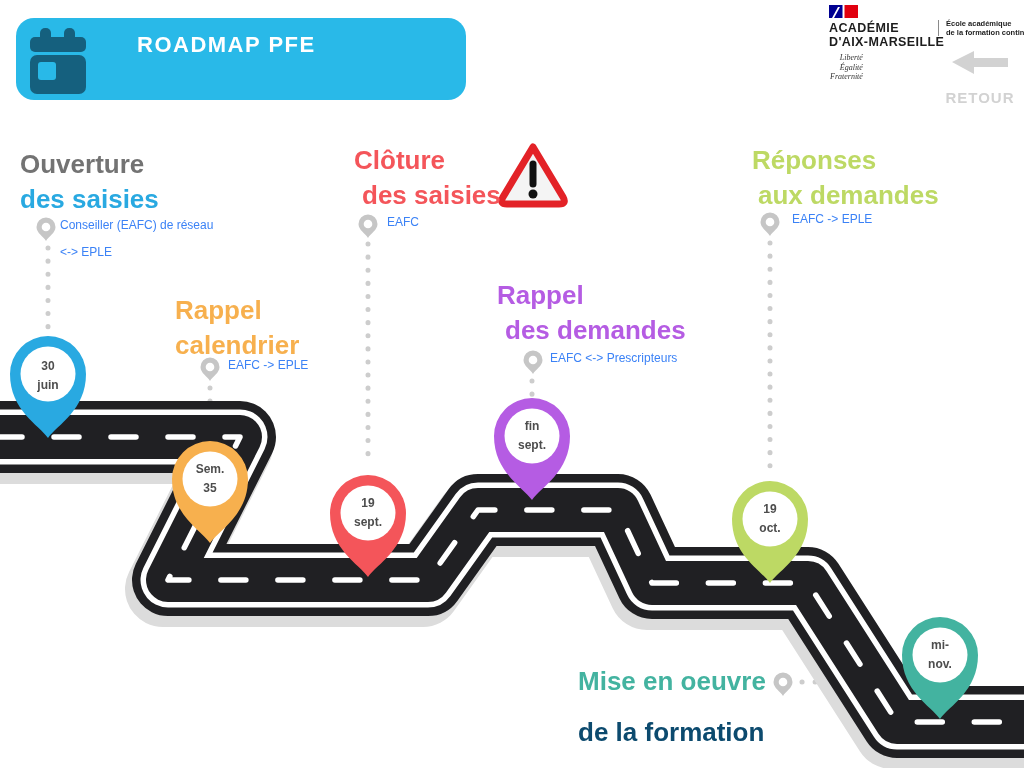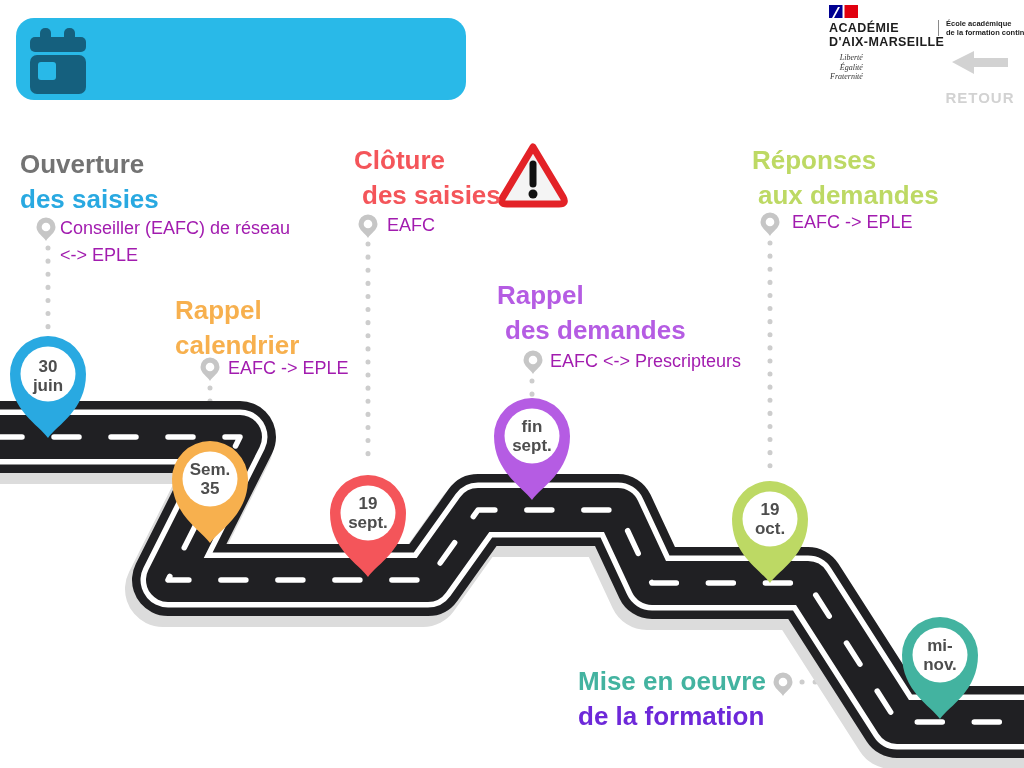--- a/index.html
+++ b/index.html
@@ -17,22 +17,22 @@
         letter-spacing:.4px;white-space:nowrap;line-height:14px;}
   .motto{position:absolute;left:830px;top:53px;font-family:"Liberation Serif",serif;
          font-style:italic;font-size:8px;color:#333;line-height:9.5px;text-align:right;}
   .divider{position:absolute;left:938px;top:20px;width:1px;height:16px;background:#8a8a8a;}
   .school{position:absolute;left:946px;top:20px;font-size:7.5px;font-weight:bold;color:#1d1d1d;
           line-height:8.5px;white-space:nowrap;}
   .retour{position:absolute;left:945px;top:50px;width:70px;text-align:center;cursor:pointer;}
   .retour-label{color:#d2d2d2;font-size:15px;font-weight:bold;letter-spacing:1px;margin-top:14px;}
   
   .t{position:absolute;font-size:26px;font-weight:bold;line-height:1;white-space:nowrap;}
-  .s{position:absolute;font-size:18px;color:#a21caf;line-height:1;white-space:nowrap;text-align:center;}
-  .pl{position:absolute;width:80px;text-align:center;font-size:17px;font-weight:bold;
+  .s{position:absolute;font-size:12px;color:#3b82f6;line-height:1;white-space:nowrap;text-align:center;}
+  .pl{position:absolute;width:80px;text-align:center;font-size:12px;font-weight:bold;
       color:#4d4d4d;line-height:19px;white-space:nowrap;}
 </style>
 </head>
 <body>
 
 <div class="stage">
 
   <svg class="abs" style="left:0;top:0" width="1024" height="768" viewBox="0 0 1024 768">
 
     <g stroke="#cdcdcd" stroke-width="5" stroke-linecap="round" stroke-dasharray="0.1 13" fill="none">
@@ -114,20 +114,21 @@
   </svg>
 
   <div class="header-bar"></div>
   <svg class="abs" style="left:28px;top:26px" width="64" height="70" viewBox="0 0 64 70">
     <rect x="12" y="2" width="11" height="17" rx="5" fill="#15607E"></rect>
     <rect x="36" y="2" width="11" height="17" rx="5" fill="#15607E"></rect>
     <rect x="2" y="11" width="56" height="15" rx="5" fill="#15607E"></rect>
     <rect x="2" y="29" width="56" height="39" rx="7" fill="#15607E"></rect>
     <rect x="10" y="36" width="18" height="18" rx="3" fill="#29B9E8"></rect>
   </svg>
+  <div class="header-title">ROADMAP PFE</div>
 
   <svg class="abs" style="left:829px;top:5px" width="30" height="14" viewBox="0 0 30 14">
     <rect x="0" y="0" width="13.5" height="13" fill="#000091"></rect>
     <polygon points="3,13 9,2 11,2 5,13" fill="#ffffff"></polygon>
     <rect x="15.5" y="0" width="13.5" height="13" fill="#E1000F"></rect>
   </svg>
   <div class="acad" style="top:21px">ACADÉMIE</div>
   <div class="acad" style="top:35px">D'AIX-MARSEILLE</div>
   <div class="motto">
     <div>Liberté</div>
@@ -161,21 +162,21 @@
 
   <div class="t" style="left:497px;top:282px;color:#B55CE3">Rappel</div>
   <div class="t" style="left:505px;top:317px;color:#B55CE3">des demandes</div>
   <div class="s" style="left:550px;top:352px">EAFC &lt;-&gt; Prescripteurs</div>
 
   <div class="t" style="left:758px;top:182px;color:#BDD964">aux demandes</div>
   <div class="t" style="left:752px;top:147px;color:#BDD964">Réponses</div>
   <div class="s" style="left:792px;top:213px">EAFC -&gt; EPLE</div>
 
   <div class="t" style="left:578px;top:668px;color:#43B3A0">Mise en oeuvre</div>
-  <div class="t" style="left:578px;top:703px;color:#6d28d9">de la formation</div>
+  <div class="t" style="left:578px;top:719px;color:#0c4a6e">de la formation</div>
 
   <div class="pl" style="left:8px;top:357px">
     <div>30</div>
     <div>juin</div>
   </div>
   <div class="pl" style="left:170px;top:460px">
     <div>Sem.</div>
     <div>35</div>
   </div>
   <div class="pl" style="left:328px;top:494px">

